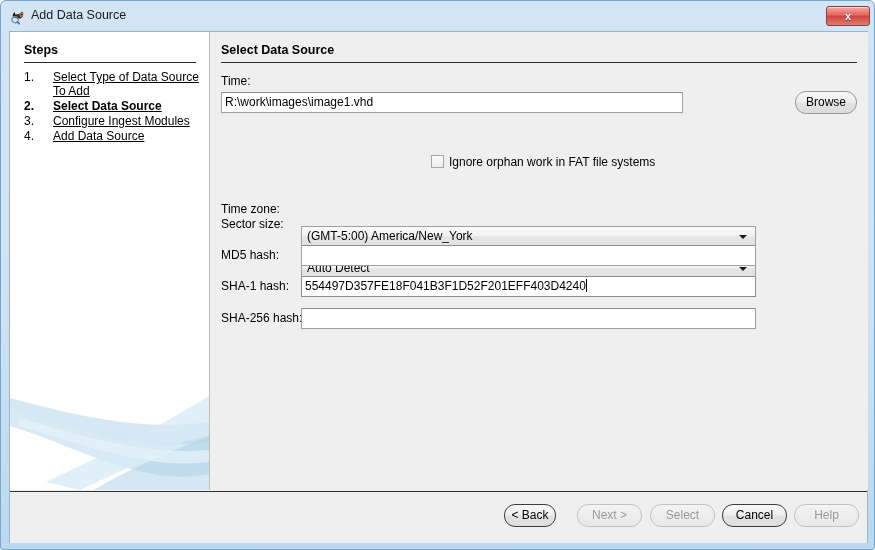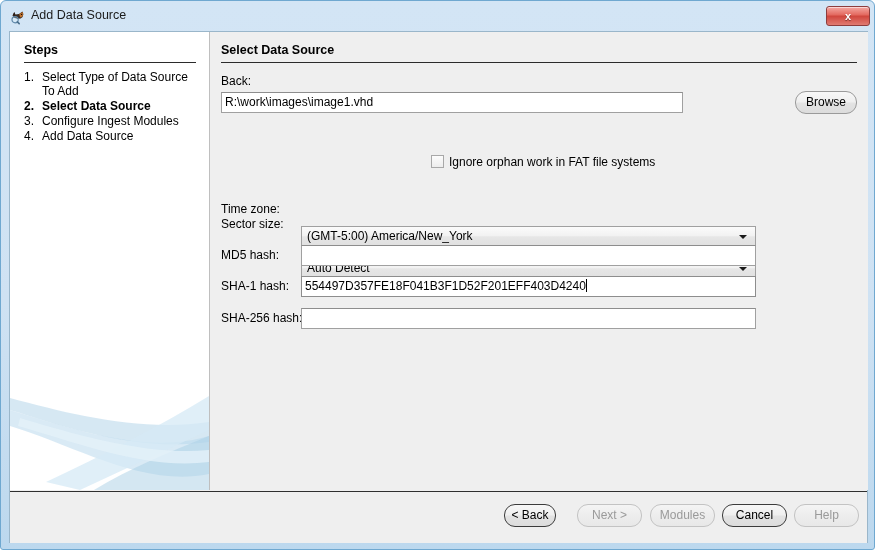--- a/index.html
+++ b/index.html
@@ -114,22 +114,23 @@
     line-height: 14px;
   }
   .step-num {
     position: absolute;
     left: 0; top: 0;
     width: 20px;
     text-align: left;
   }
   .step-label {
     display: block;
-    margin-left: 18px;
+    margin-left: 29px;
     padding-right: 2px;
+    text-decoration: underline;
   }
   .step-row.current .step-num,
   .step-row.current .step-label { font-weight: bold; }
 
   
   #swoosh {
     position: absolute;
     left: 0; bottom: 0;
     width: 199px; height: 120px;
     pointer-events: none;
@@ -322,21 +323,21 @@
         <path d="M199 66 C160 82 120 98 84 120 L199 120 Z" fill="#a9cfe6" opacity="0.5"></path>
         <path d="M10 48 C70 66 140 86 199 80 L199 92 C134 100 66 72 8 56 Z" fill="#e4f1f9" opacity="0.8"></path>
       </svg>
     </div>
 
     <div id="content-pane">
 
       <div id="content-title">Select Data Source</div>
       <div id="content-underline"></div>
 
-      <div class="fld-label" style="left:11px; top:42px;">Back:</div>
+      <div class="fld-label" style="left:11px; top:42px;">Time:</div>
       <div class="tfield" style="left:11px; top:60px; width:462px;">R:\work\images\image1.vhd</div>
       <div class="btn" style="left:585px; top:59px; width:62px;">Browse</div>
 
       <div id="chk-ignore-box"></div>
       <div id="chk-ignore-label">Ignore orphan work in FAT file systems</div>
 
       <div class="fld-label" style="left:11px; top:170px;text-align:center;">Time zone:</div>
       <div class="combo" style="left:91px; top:150px; width:455px;">
         <span>(GMT-5:00) America/New_York</span>
         <span class="arrow"></span>
@@ -355,19 +356,19 @@
       <div class="tfield focused" style="left:91px; top:244px; width:455px;"><span>554497D357FE18F041B3F1D52F201EFF403D4240</span><span class="caret"></span></div>
 
       <div class="fld-label" style="left:11px; top:279px;">SHA-256 hash:</div>
       <div class="tfield" style="left:91px; top:276px; width:455px;"></div>
 
     </div>
 
     <div id="button-bar">
       <div class="btn default" style="left:494px; top:12px; width:52px;">&lt; Back</div>
       <div class="btn disabled" style="left:567px; top:12px; width:65px;">Next &gt;</div>
-      <div class="btn disabled" style="left:640px; top:12px; width:65px;">Modules</div>
+      <div class="btn disabled" style="left:640px; top:12px; width:65px;">Select</div>
       <div class="btn default" style="left:712px; top:12px; width:65px;">Cancel</div>
       <div class="btn disabled" style="left:784px; top:12px; width:65px;">Help</div>
     </div>
 
   </div>
 </div>
 
 </body></html>

